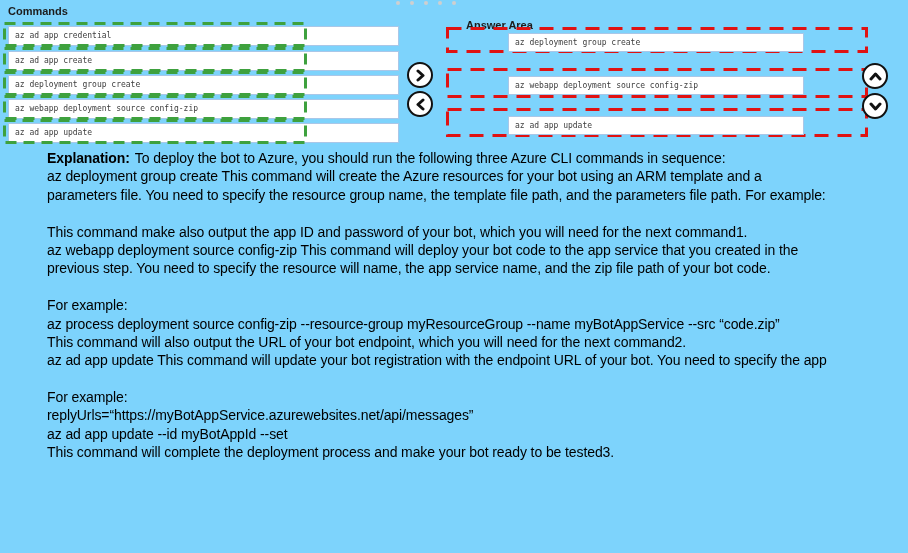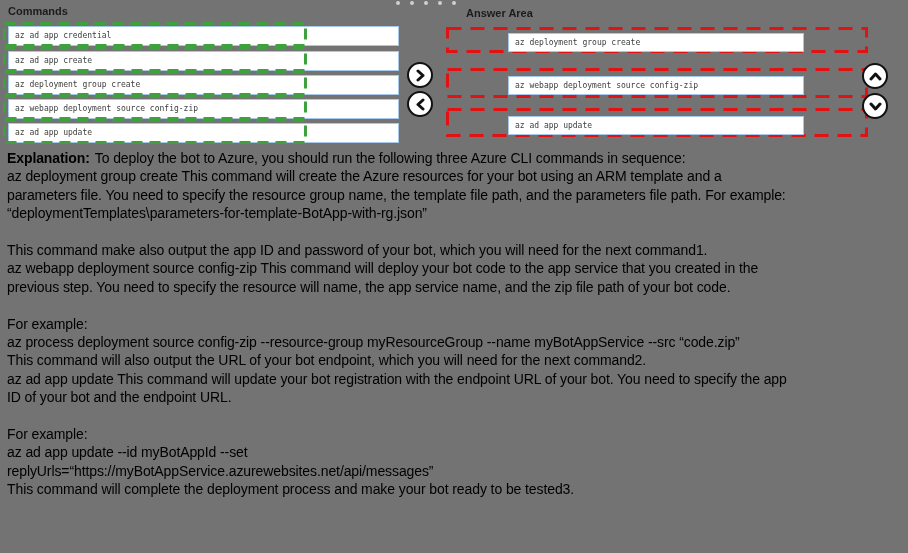--- a/index.html
+++ b/index.html
@@ -1,26 +1,26 @@
 <!DOCTYPE html>
 <html><head>
 <meta charset="utf-8">
 <style>
   html,body{margin:0;padding:0;background:#fff;}
   .screen{
-    position:relative;width:908px;height:553px;background:#737373;
+    position:relative;width:908px;height:553px;background:#7dd3fc;
     font-family:"Liberation Sans",sans-serif;overflow:hidden;
   }
   
   .dots{position:absolute;top:1px;left:396px;display:flex;gap:10px;}
   .dots span{width:4px;height:4px;border-radius:50%;background:#cfcfcf;}
 
   .panel-label{position:absolute;font-size:11px;font-weight:bold;color:#1c1c1c;}
   .lbl-commands{left:8px;top:5px;}
-  .lbl-answer{left:466px;top:7px;}
+  .lbl-answer{left:466px;top:19px;}
 
   .cmd-box{
     position:absolute;left:8px;width:391px;height:20px;
     border:1px solid #a9c7e8;background:#fff;box-sizing:border-box;
     font-family:"DejaVu Sans Mono",monospace;font-size:8px;color:#3d3d3d;
     line-height:18px;padding-left:6px;white-space:nowrap;overflow:hidden;
   }
   .ans-box{
     position:absolute;left:508px;width:296px;height:19px;
     border:1px solid #a9c7e8;background:#fff;box-sizing:border-box;
@@ -33,21 +33,21 @@
     position:absolute;width:26px;height:26px;border:2.5px solid #111;
     border-radius:50%;background:#fff;box-sizing:border-box;
     display:flex;align-items:center;justify-content:center;z-index:5;
   }
   .circle-btn svg{display:block;}
 
   .explanation{
     position:absolute;left:7px;top:149px;width:899px;
     font-size:14px;line-height:18.4px;color:#000;letter-spacing:-0.1px;
   }
-  .exp-line{height:18.4px;white-space:nowrap;}
+  .exp-line{height:18.4px;white-space:nowrap;margin-left:40px;}
   .exp-label{font-weight:bold;padding-right:5px;}
 </style>
 </head>
 <body>
 
 <div class="screen">
 
   <div class="dots">
     <span></span>
       <span></span>
@@ -115,31 +115,29 @@
   <div class="circle-btn" style="left:862px;top:93px;">
     <svg width="13" height="13" viewBox="0 0 13 13">
         <polyline points="2,4 6.5,9 11,4" fill="none" stroke="#111" stroke-width="3" stroke-linecap="round" stroke-linejoin="round"></polyline>
       </svg>
   </div>
 
   <div class="explanation">
     <div class="exp-line"><span class="exp-label">Explanation:</span><span>To deploy the bot to Azure, you should run the following three Azure CLI commands in sequence:</span></div>
     <div class="exp-line">az deployment group create This command will create the Azure resources for your bot using an ARM template and a</div>
     <div class="exp-line">parameters file. You need to specify the resource group name, the template file path, and the parameters file path. For example:</div>
-    <div class="exp-line">“deploymentTemplates\parameters-for-template-BotApp-with-rg.json”</div>
     <div class="exp-line"></div>
     <div class="exp-line">This command make also output the app ID and password of your bot, which you will need for the next command1.</div>
     <div class="exp-line">az webapp deployment source config-zip This command will deploy your bot code to the app service that you created in the</div>
     <div class="exp-line">previous step. You need to specify the resource will name, the app service name, and the zip file path of your bot code.</div>
     <div class="exp-line"></div>
     <div class="exp-line">For example:</div>
     <div class="exp-line">az process deployment source config-zip --resource-group myResourceGroup --name myBotAppService --src “code.zip”</div>
     <div class="exp-line">This command will also output the URL of your bot endpoint, which you will need for the next command2.</div>
     <div class="exp-line">az ad app update This command will update your bot registration with the endpoint URL of your bot. You need to specify the app</div>
-    <div class="exp-line">ID of your bot and the endpoint URL.</div>
     <div class="exp-line"></div>
     <div class="exp-line">For example:</div>
+    <div class="exp-line">replyUrls=“https://myBotAppService.azurewebsites.net/api/messages”</div>
     <div class="exp-line">az ad app update --id myBotAppId --set</div>
-    <div class="exp-line">replyUrls=“https://myBotAppService.azurewebsites.net/api/messages”</div>
     <div class="exp-line">This command will complete the deployment process and make your bot ready to be tested3.</div>
   </div>
 
 </div>
 
 </body></html>

